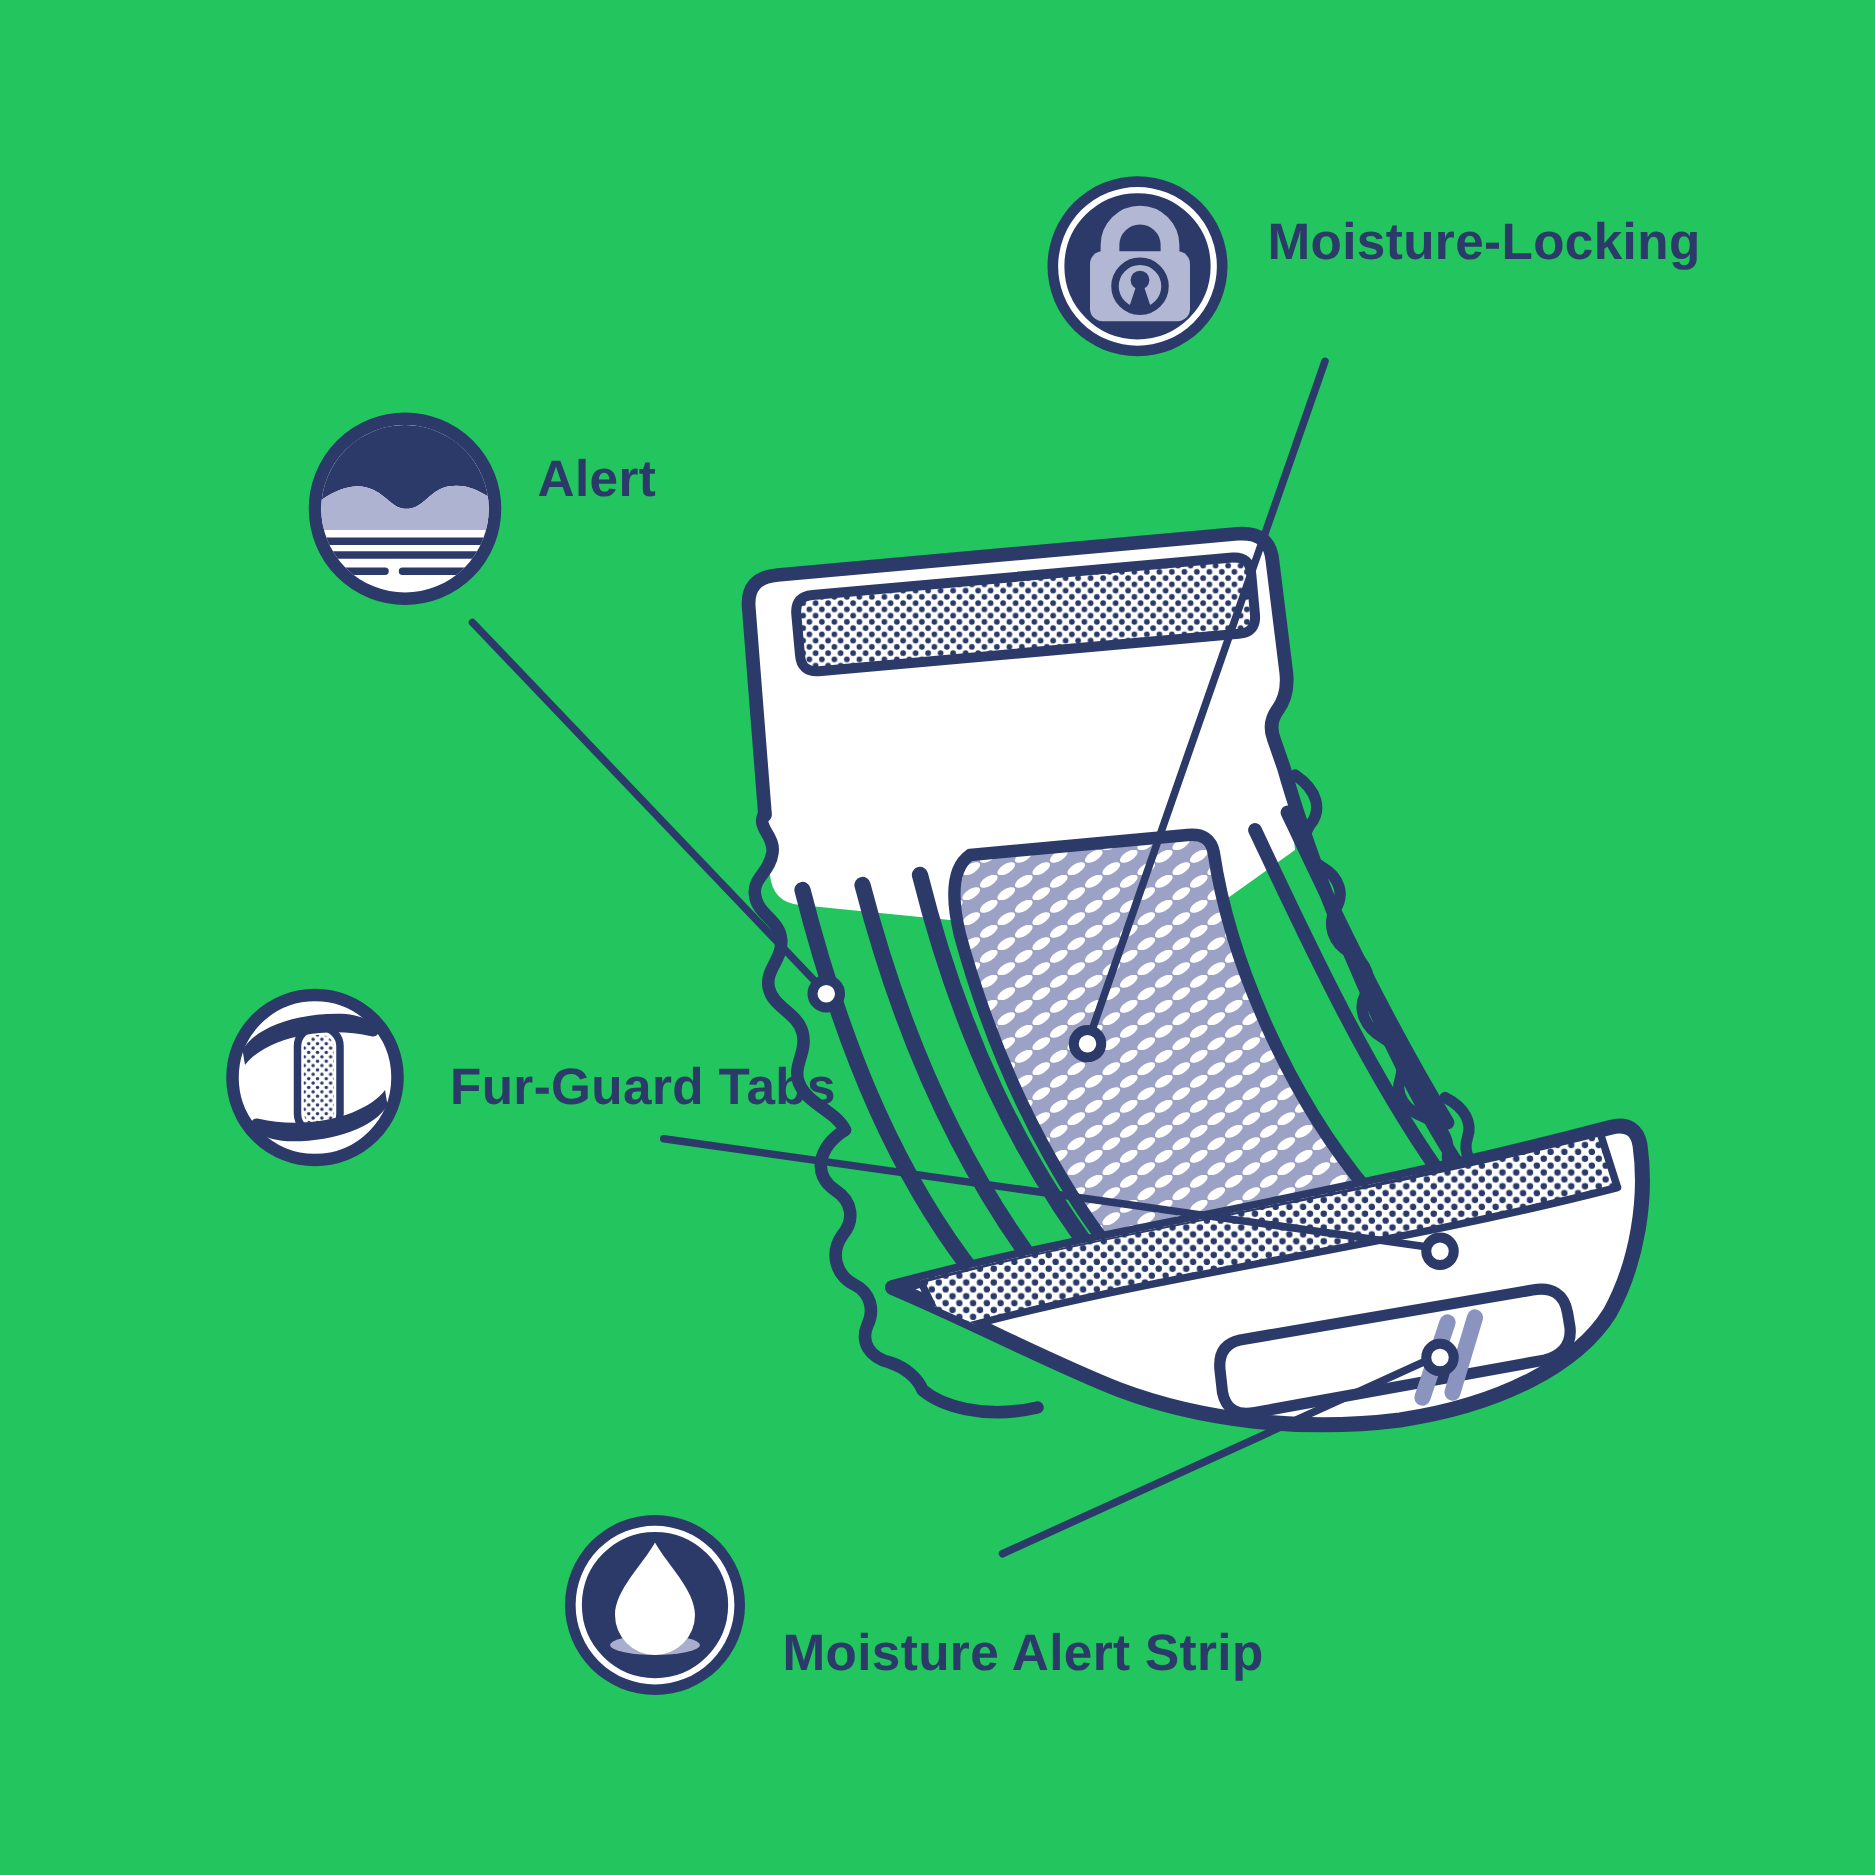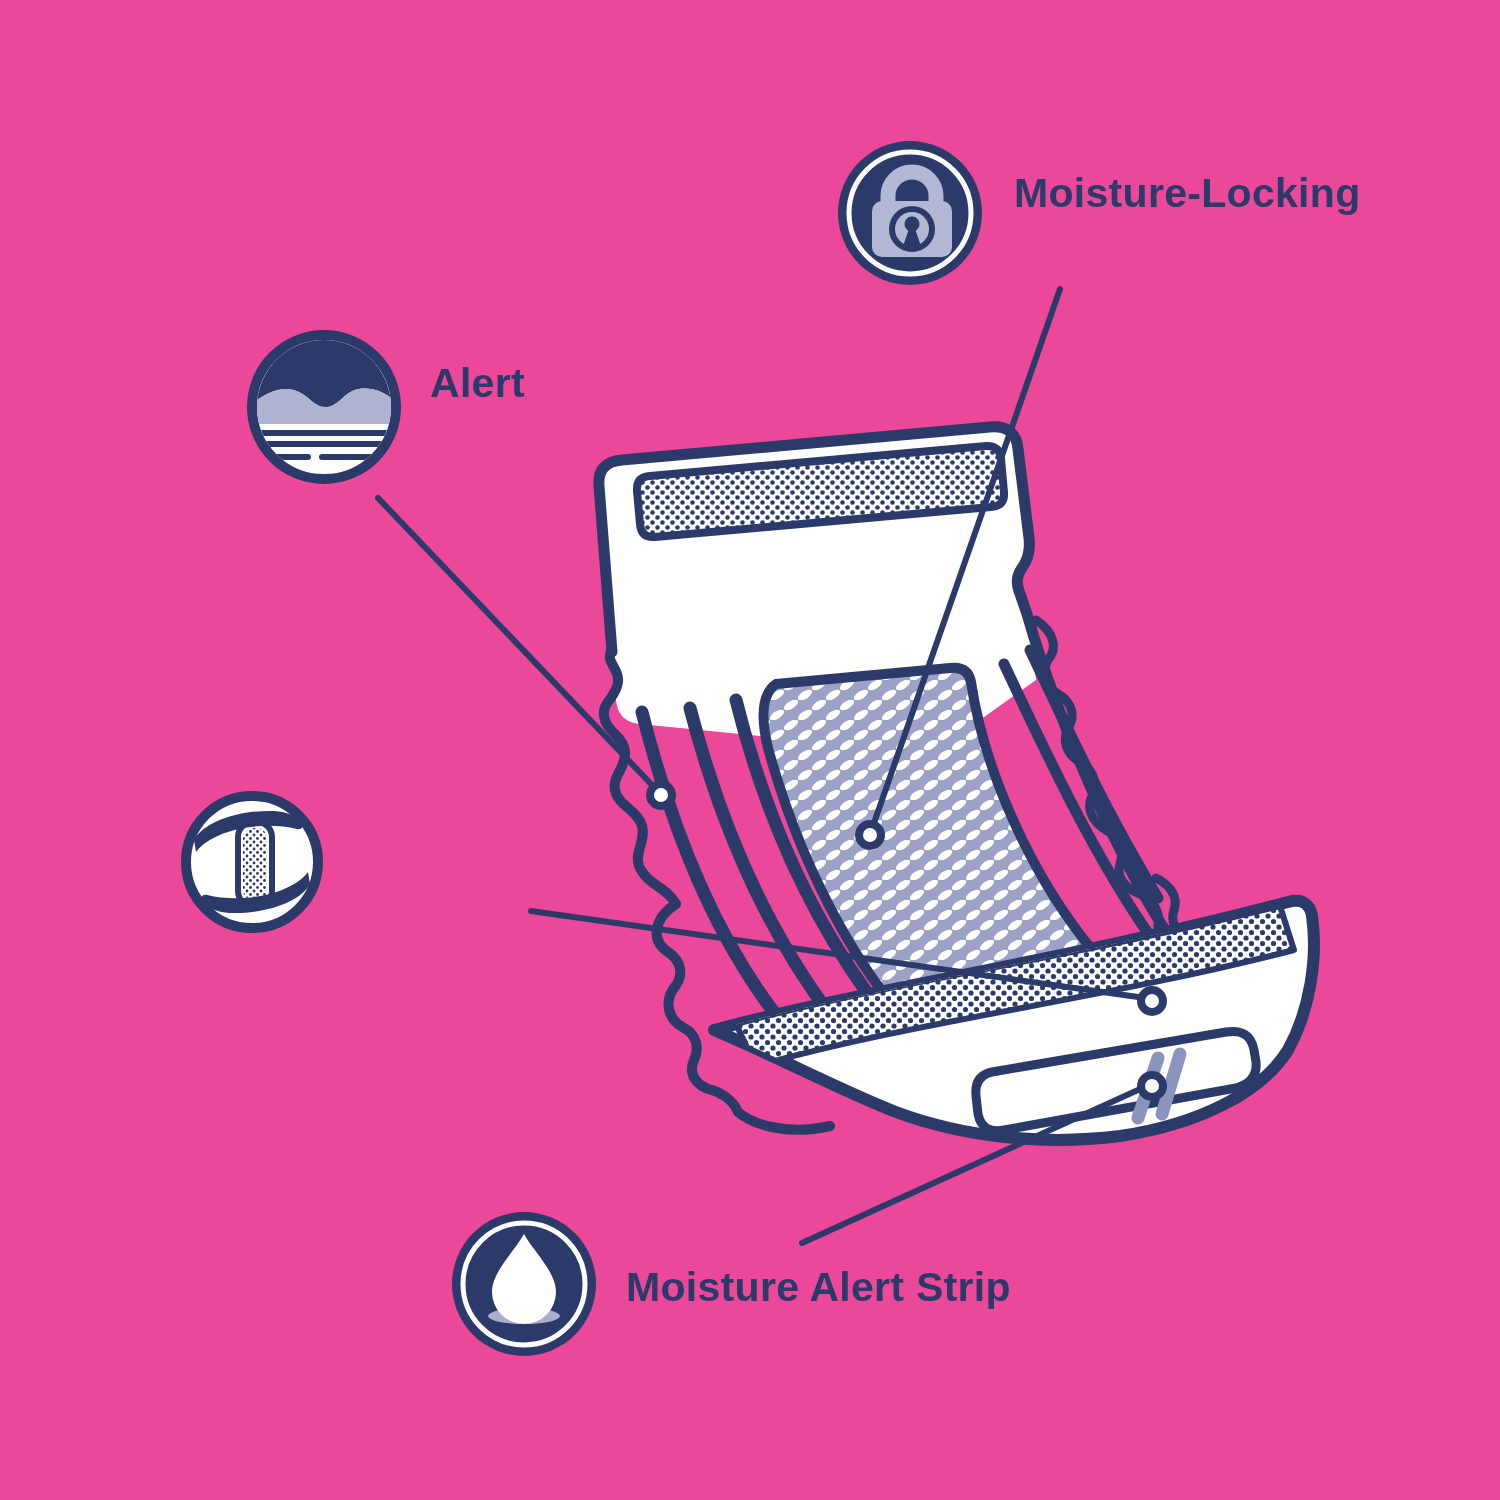--- a/index.html
+++ b/index.html
@@ -1,16 +1,16 @@
 <!DOCTYPE html>
 <html><head>
 <meta charset="utf-8">
 <style>
   html,body{margin:0;padding:0;background:#fdfdfd;}
-  .stage{position:relative;width:1500px;height:1500px;background:#ec4899;overflow:hidden;
+  .stage{position:relative;width:1500px;height:1500px;background:#22c55e;overflow:hidden;
          font-family:"Liberation Sans", sans-serif;}
   .stage svg{position:absolute;left:0;top:0;}
   .label{position:absolute;color:#2b3a69;font-weight:bold;font-size:41px;line-height:47px;
          letter-spacing:.3px;white-space:nowrap;}
 </style>
 </head>
 <body>
 
 <div class="stage">
 
@@ -134,18 +134,21 @@
 </svg>
 
 <div class="label" style="left:1014px;top:170px">
   <div>Moisture-Locking</div>
 </div>
 
 <div class="label" style="left:430px;top:360px">
   <div>Alert</div>
 </div>
 
+<div class="label" style="left:360px;top:846px">
+  <div>Fur-Guard Tabs</div>
+</div>
 
-<div class="label" style="left:626px;top:1264px">
+<div class="label" style="left:626px;top:1299px">
   <div>Moisture Alert Strip</div>
 </div>
 
 </div>
 
 </body></html>

